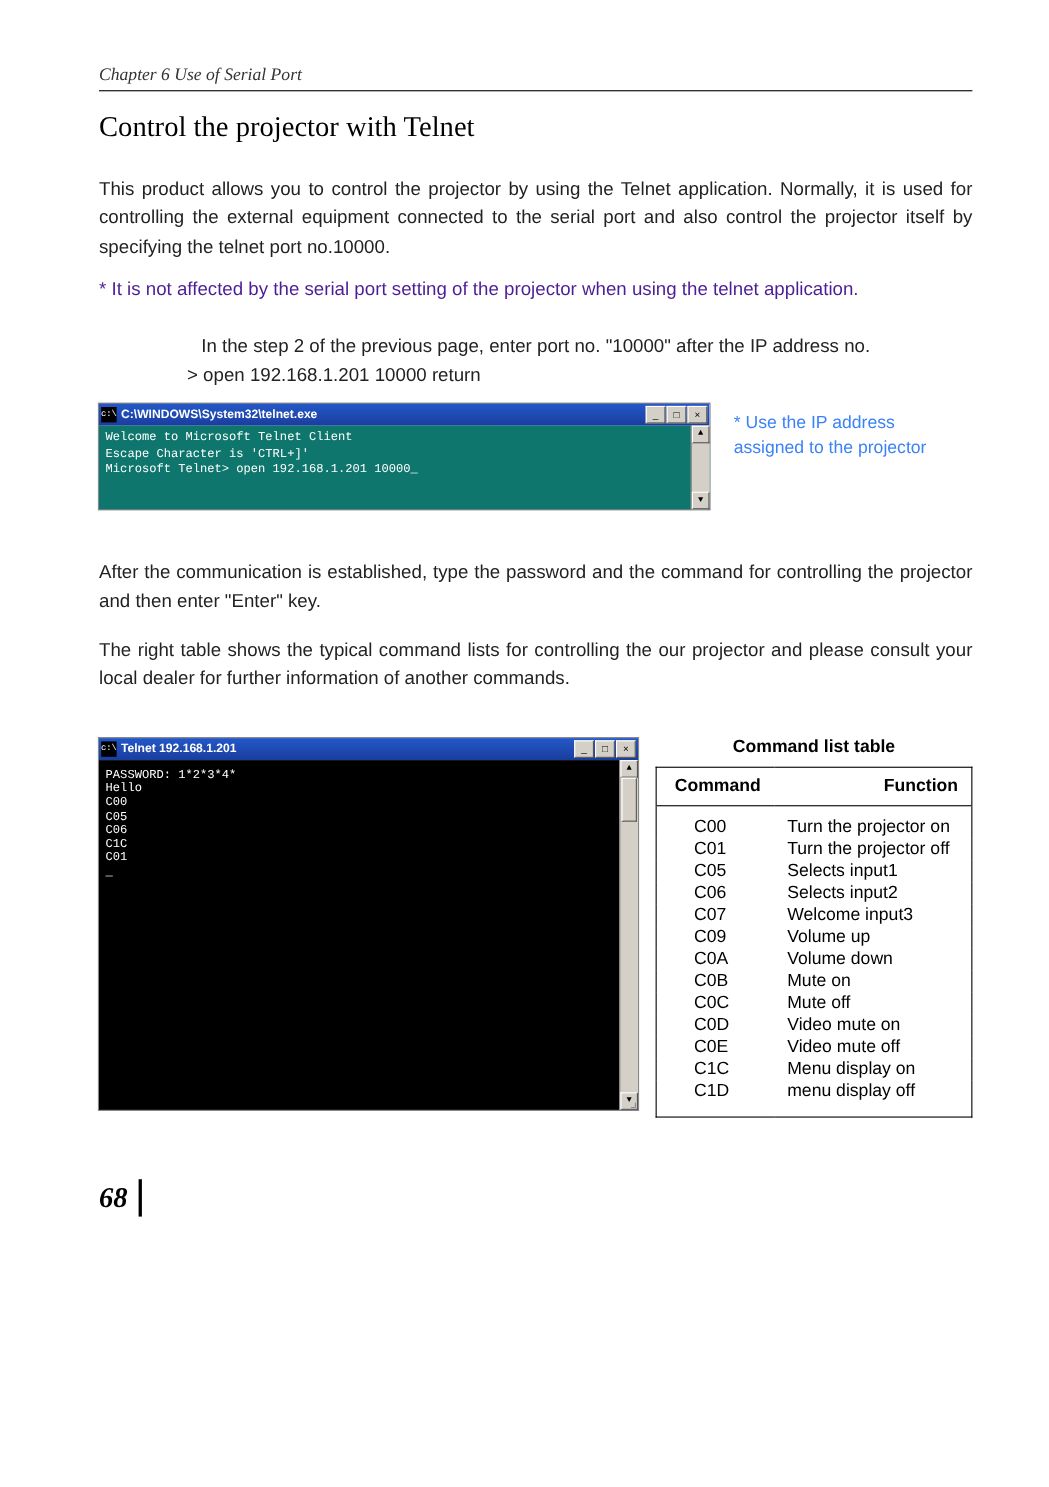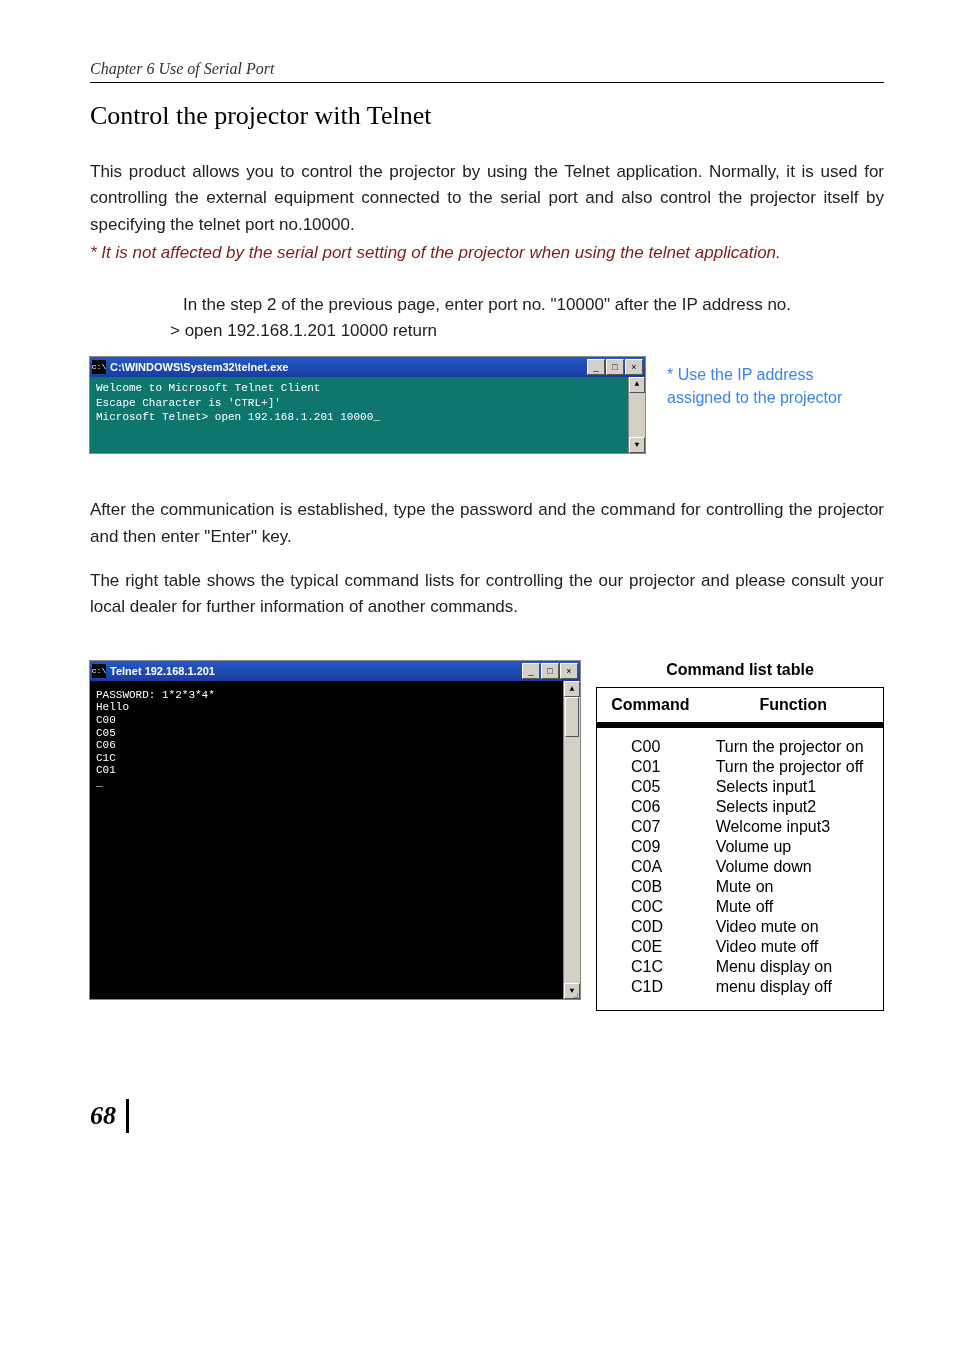--- a/index.html
+++ b/index.html
@@ -33,26 +33,25 @@
     font-size: 17px;
     line-height: 1.55;
     color: #222;
     text-align: justify;
     margin-bottom: 2px;
     margin-top: 18px;
   }
   .note-text {
     font-size: 17px;
     line-height: 1.55;
-    color: #7f1d1d;
-    margin-top: 2px;
+    color: #4c1d95;
+    margin-top: 12px;
     margin-bottom: 26px;
     padding-left: 10px;
     text-indent: -10px;
-    font-style: italic;
   }
   .prompt-line {
     font-size: 17px;
     color: #222;
     margin-left: 80px;
     margin-bottom: 16px;
   }
   .telnet-row {
     display: flex;
     gap: 22px;
@@ -163,38 +162,38 @@
     text-align: center;
     margin-bottom: 8px;
   }
   .cmd-table {
     border: 1px solid #000;
     border-collapse: collapse;
     width: 100%;
     font-size: 16px;
   }
   .cmd-table th {
-    text-align: center;
+    text-align: right;
     padding: 8px 12px 8px 12px;
-    border-bottom: 6px solid #000000;
+    border-bottom: 1px solid #000000;
     font-weight: bold;
   }
   .cmd-table td {
     padding: 1px 12px;
     vertical-align: top;
   }
   .cmd-table td:first-child { padding-left: 34px; }
   .cmd-table tr:first-of-type td { padding-top: 10px; }
   .cmd-table tr:last-of-type td { padding-bottom: 14px; }
   .page-number {
     font-family: Georgia, 'Times New Roman', serif;
     font-style: italic;
     font-size: 26px;
     font-weight: bold;
-    margin-top: 88px;
+    margin-top: 56px;
     border-right: 3px solid #000;
     display:inline-block;
     padding-right: 10px;
     line-height: 1;
     padding-top:4px; padding-bottom:4px;
   }
 </style>
 </head>
 <body>
 

